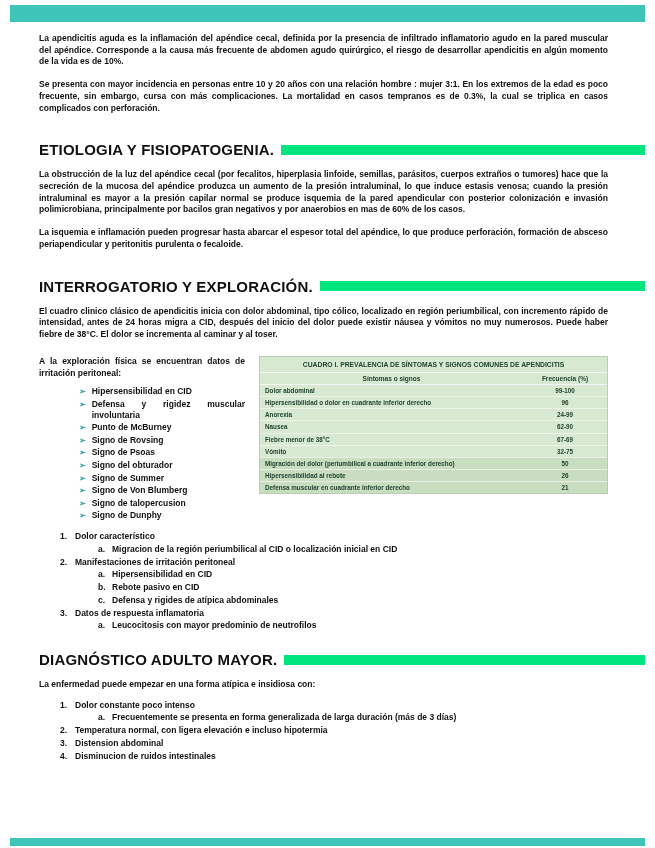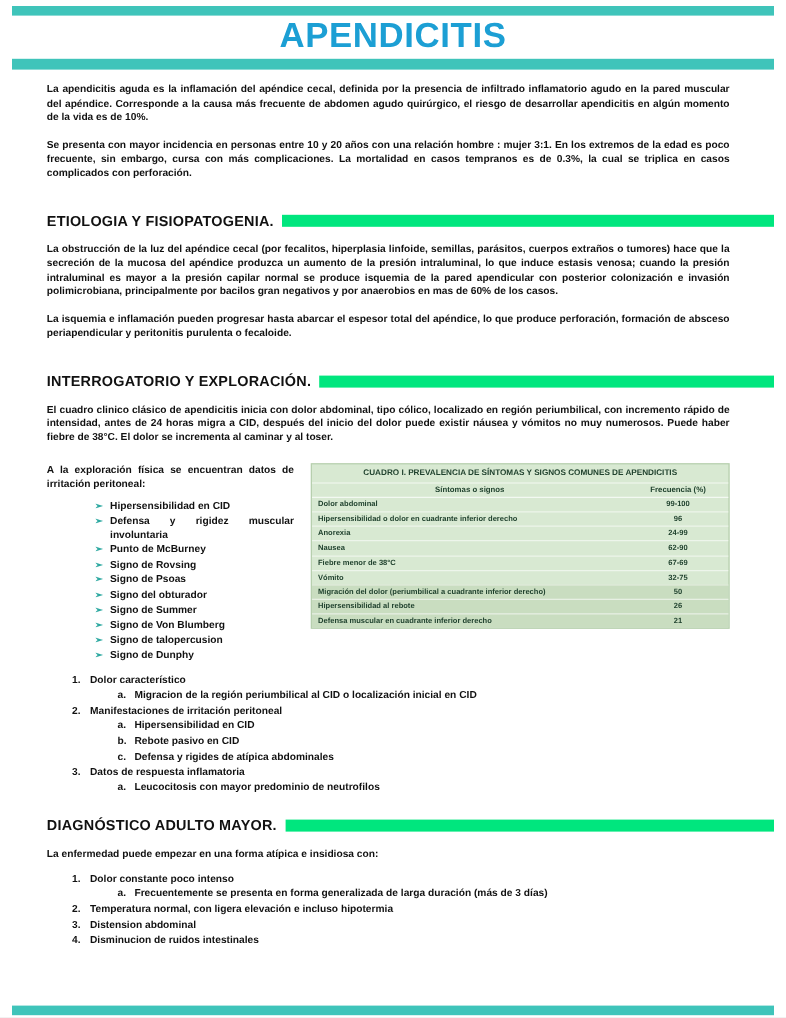--- a/index.html
+++ b/index.html
@@ -13,21 +13,21 @@
   .top-bar { margin-top:5px; }
   .under-title-bar { height:9px; }
   .bottom-bar { position:absolute; left:10px; right:10px; bottom:2px; height:8px; background:var(--teal,#3fc4ba); }
   .title {
     text-align:center; font-size:29px; font-weight:bold; letter-spacing:.5px;
     color:var(--blue,#1c9fd4); padding:1px 0 2px;
   }
   .content { padding:0 47px 0 39px; font-weight:bold; }
   p.body { font-size:8.5px; line-height:1.38; text-align:justify; margin-top:11px; }
   .section-head { display:flex; align-items:center; gap:7px; margin-top:27px; }
-  .section-head .h { font-size:12px; font-weight:bold; white-space:nowrap; letter-spacing:.2px; }
+  .section-head .h { font-size:15px; font-weight:bold; white-space:nowrap; letter-spacing:.2px; }
   .section-head .greenbar { flex:1; height:10px; background:var(--green,#00e67e); margin-right:-37px; }
   .two-col { display:flex; gap:14px; margin-top:15px; align-items:flex-start; }
   .left-col { width:206px; }
   .left-col p.body { margin-top:0; }
   .bullets { margin-top:7px; margin-left:40px; }
   .bitem { display:flex; gap:6px; line-height:1.32; font-size:8.5px; margin-top:1px; }
   .bitem .arrow { color:var(--arrow,#2ea9a1); font-size:8px; line-height:1.45; }
   .bitem .txt { flex:1; text-align:justify; }
   
   .tabla {
@@ -52,21 +52,20 @@
   .osub { display:flex; margin-left:59px; }
   .osub .n { width:14px; }
   .oli .t, .osub .t { flex:1; }
 </style>
 </head>
 <body>
 
 <div class="page">
 
   <div class="bar top-bar"></div>
-  <h1 class="title">APENDICITIS</h1>
   <div class="bar under-title-bar"></div>
 
   <div class="content">
 
     <p class="body">La apendicitis aguda es la inflamación del apéndice cecal, definida por la presencia de infiltrado inflamatorio agudo en la pared muscular del apéndice. Corresponde a la causa más frecuente de abdomen agudo quirúrgico, el riesgo de desarrollar apendicitis en algún momento de la vida es de 10%.</p>
     <p class="body">Se presenta con mayor incidencia en personas entre 10 y 20 años con una relación hombre : mujer 3:1. En los extremos de la edad es poco frecuente, sin embargo, cursa con más complicaciones. La mortalidad en casos tempranos es de 0.3%, la cual se triplica en casos complicados con perforación.</p>
 
     <div class="section-head">
       <span class="h">ETIOLOGIA Y FISIOPATOGENIA.</span>
       <span class="greenbar"></span>

